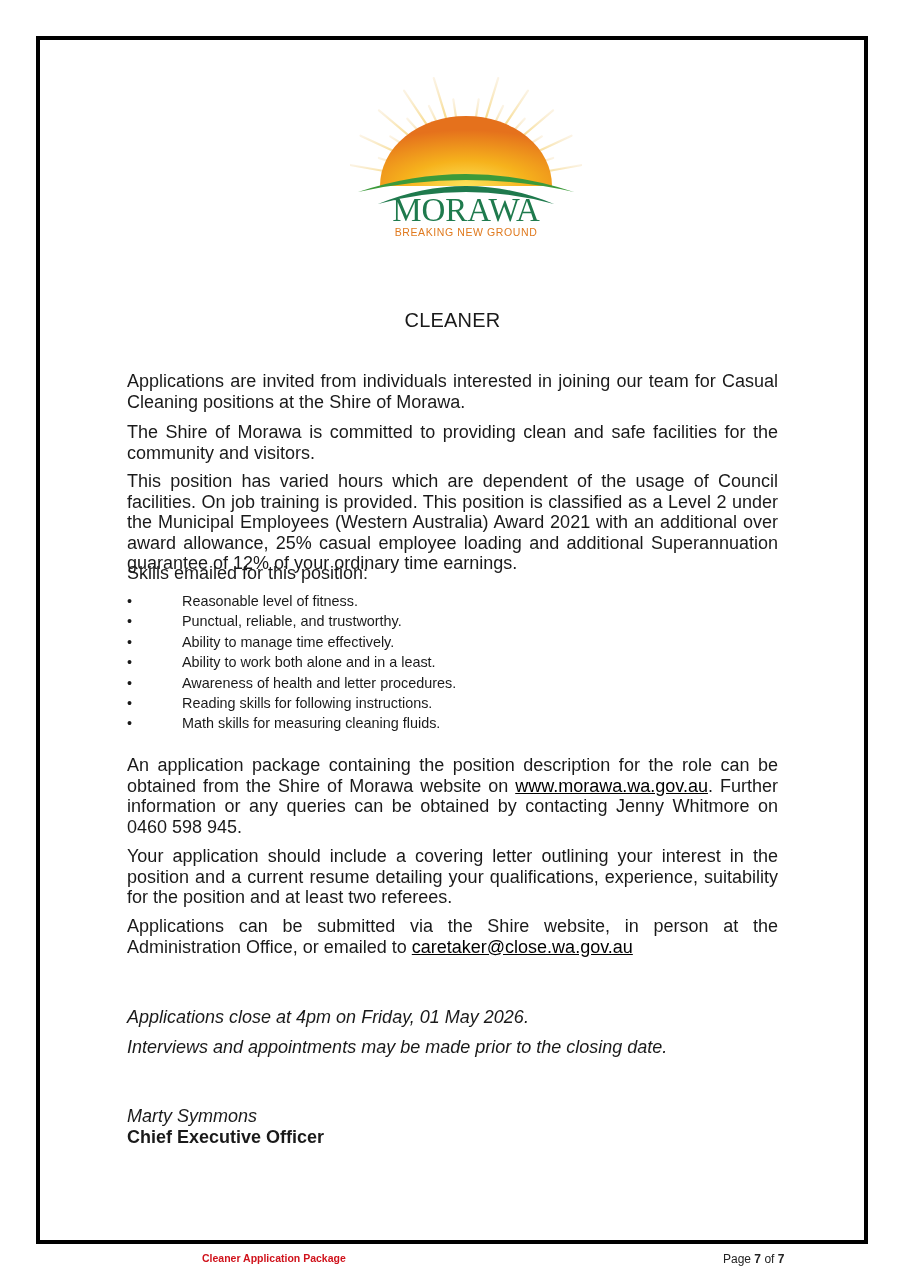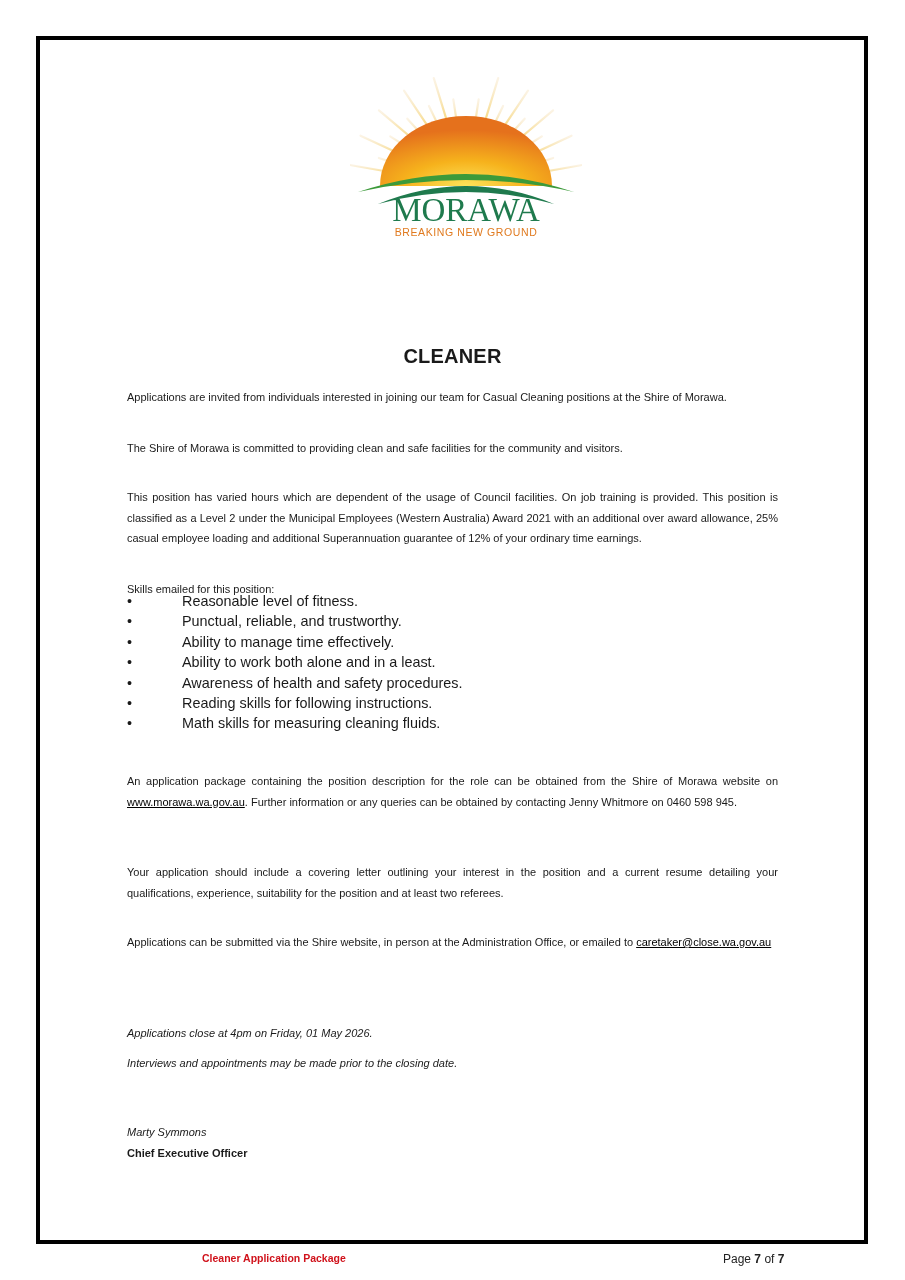--- a/index.html
+++ b/index.html
@@ -2,23 +2,23 @@
 <html><head>
   <meta charset="utf-8">
   <style>
     html, body { margin: 0; padding: 0; background: #ffffff; }
     body { width: 905px; height: 1280px; position: relative; overflow: hidden;
            font-family: "Liberation Sans", sans-serif; color: #1a1a1a; }
     .page-border { position: absolute; left: 36px; top: 36px; width: 824px; height: 1200px;
                    border: 4px solid #000; }
     .logo { position: absolute; left: 350px; top: 64px; width: 232px; height: 180px; }
     .doc-title { position: absolute; left: 0; width: 905px; top: 309px; text-align: center;
-                 font-weight: bold; font-size: 20px; letter-spacing: 0.2px; margin-top: 36px; }
-    .body-text { position: absolute; left: 127px; width: 651px; font-size: 11px; line-height: 20.6px;
-                 text-align: justify; margin-top: 16px; }
+                 font-weight: normal; font-size: 20px; letter-spacing: 0.2px; }
+    .body-text { position: absolute; left: 127px; width: 651px; font-size: 18px; line-height: 20.6px;
+                 text-align: justify; }
     .body-text p { margin: 0; }
     .p1 { top: 371px; }
     .p2 { top: 422px; }
     .p3 { top: 471px; }
     .p4 { top: 563px; }
     .skills { position: absolute; left: 127px; top: 591px; margin: 0; padding: 0; list-style: none;
               font-size: 14.4px; line-height: 20.4px; }
     .skills li { position: relative; padding-left: 55px; }
     .skills li .bullet { position: absolute; left: 0; top: 0; }
     .p5 { top: 755px; }
@@ -96,21 +96,21 @@
 </div>
 <div class="body-text p4">
   <p>Skills emailed for this position:</p>
 </div>
 
 <ul class="skills">
   <li><span class="bullet">•</span><span>Reasonable level of fitness.</span></li>
   <li><span class="bullet">•</span><span>Punctual, reliable, and trustworthy.</span></li>
   <li><span class="bullet">•</span><span>Ability to manage time effectively.</span></li>
   <li><span class="bullet">•</span><span>Ability to work both alone and in a least.</span></li>
-  <li><span class="bullet">•</span><span>Awareness of health and safety procedures.</span></li>
+  <li><span class="bullet">•</span><span>Awareness of health and letter procedures.</span></li>
   <li><span class="bullet">•</span><span>Reading skills for following instructions.</span></li>
   <li><span class="bullet">•</span><span>Math skills for measuring cleaning fluids.</span></li>
 </ul>
 
 <div class="body-text p5">
   <p><span>An application package containing the position description for the role can be obtained from the Shire of Morawa website on </span><a class="link">www.morawa.wa.gov.au</a><span>. Further information or any queries can be obtained by contacting Jenny Whitmore on 0460 598 945.</span></p>
 </div>
 
 <div class="body-text p6">
   <p>Your application should include a covering letter outlining your interest in the position and a current resume detailing your qualifications, experience, suitability for the position and at least two referees.</p>

